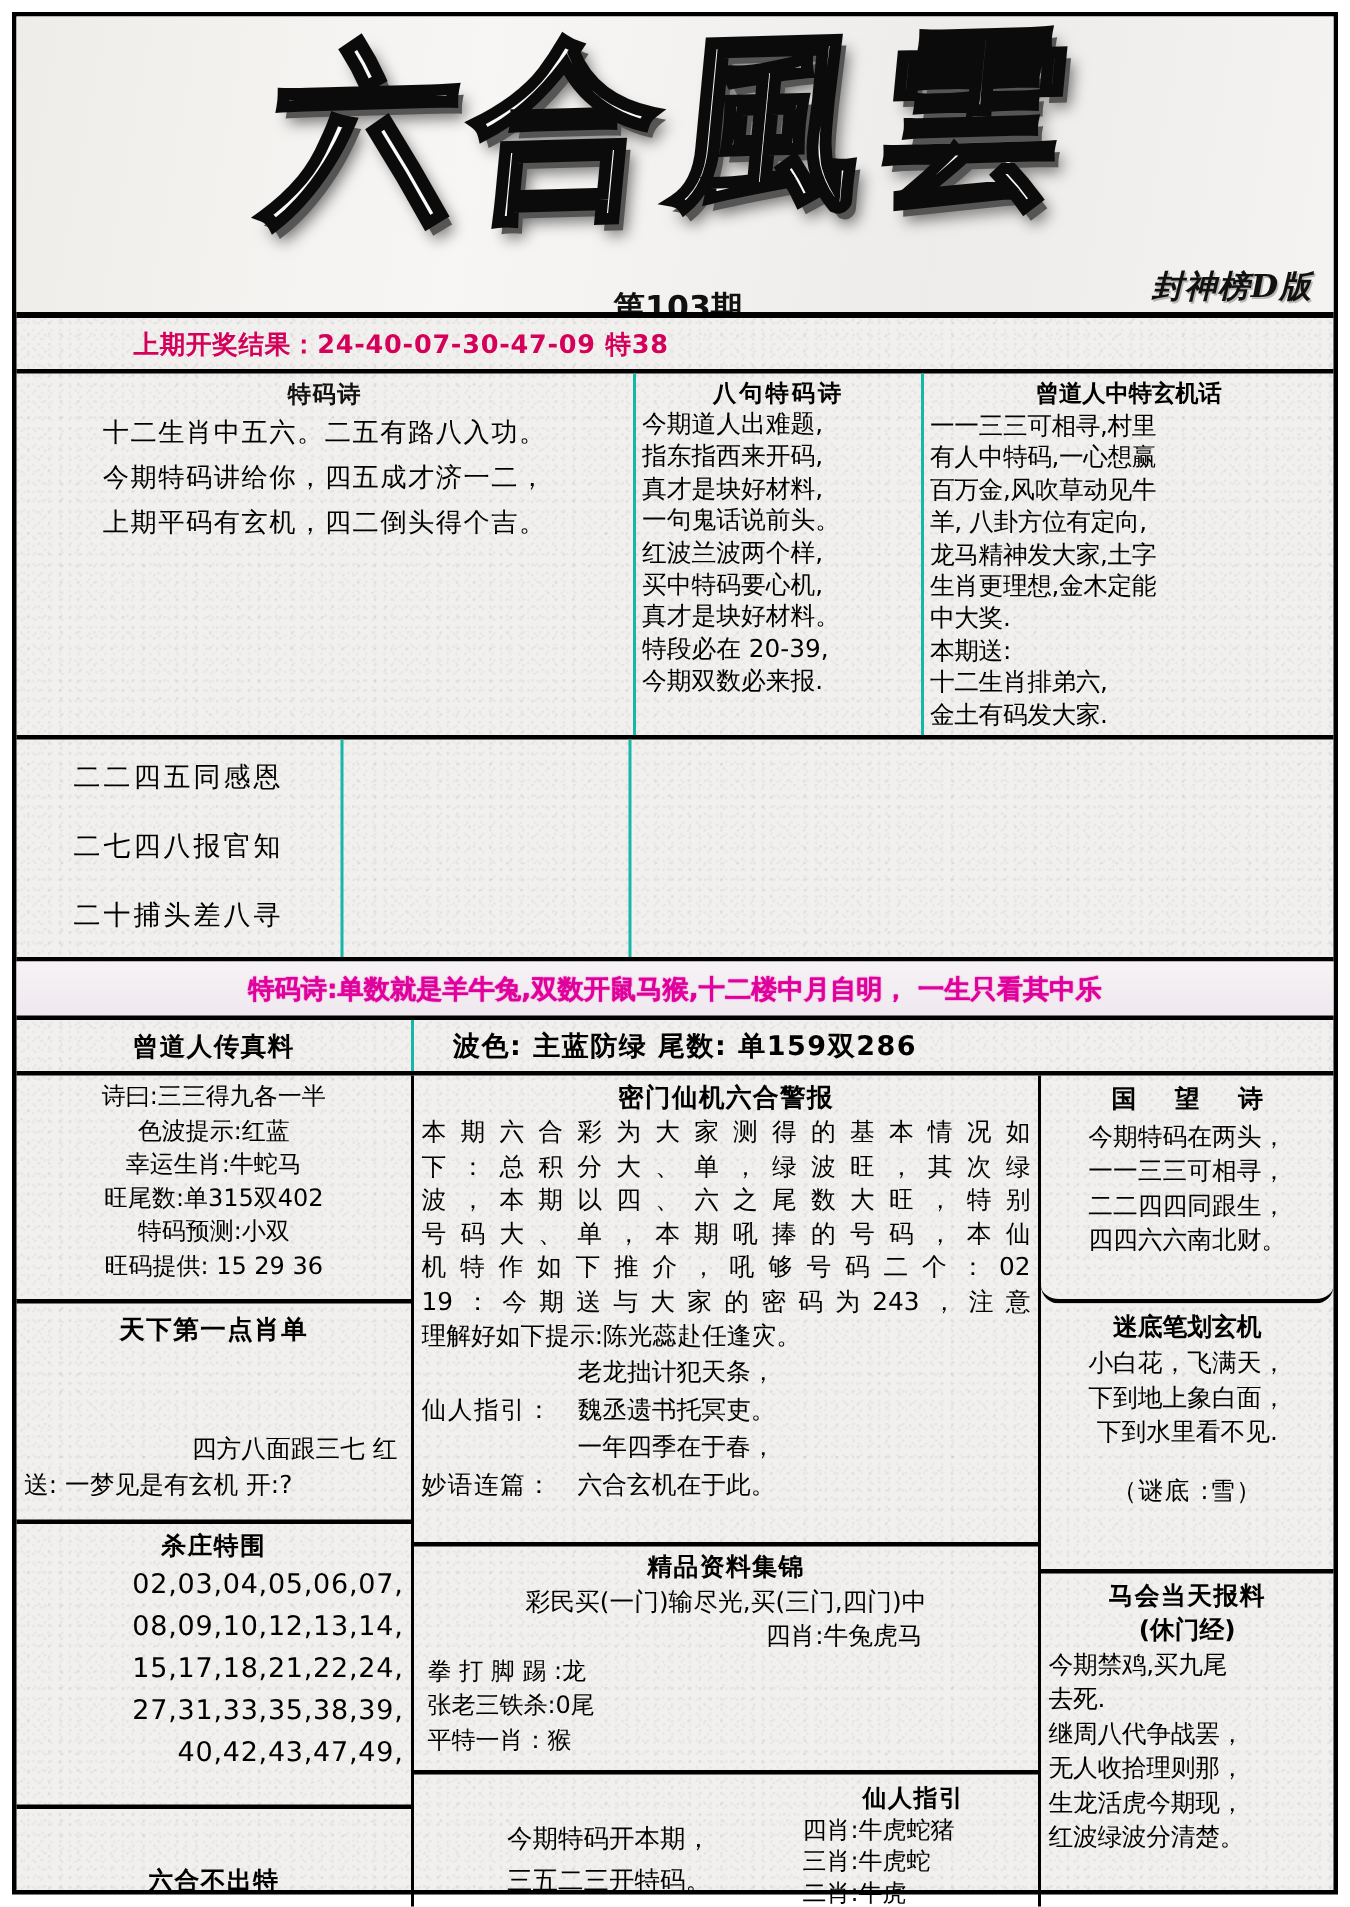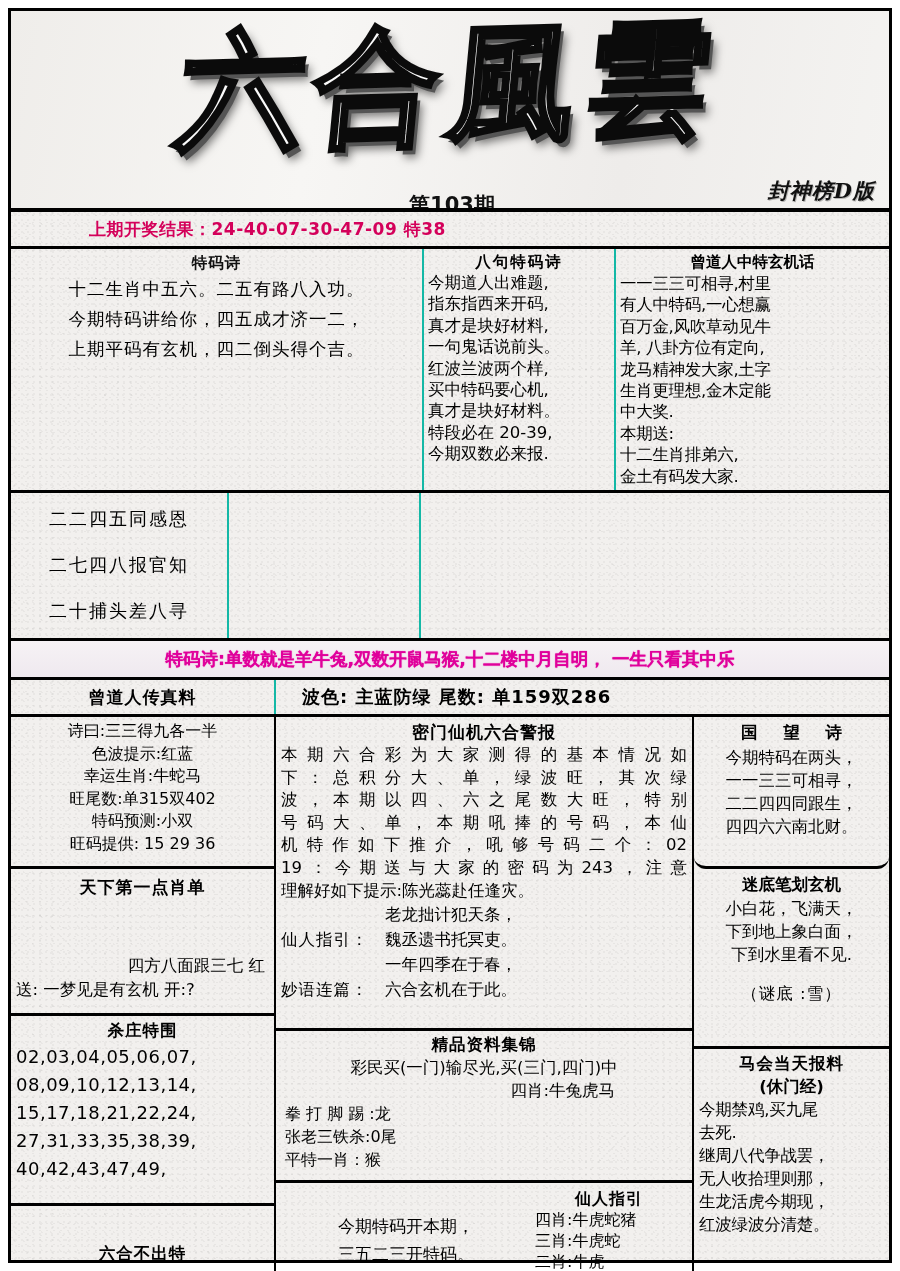--- a/index.html
+++ b/index.html
@@ -136,21 +136,21 @@
   .box{box-sizing:border-box;border-bottom:3px solid #000;padding:3px 5px;position:relative;}
   .box:last-child{border-bottom:none;}
 
   .kv p{margin:0;font-size:16px;line-height:22.5px;text-align:center;letter-spacing:0px;}
 
   .tianxia .t{font-weight:bold;font-size:17px;text-align:center;line-height:30px;letter-spacing:1px;}
   .tianxia .l1{font-size:16.5px;text-align:right;margin:0;line-height:24px;padding-right:4px;}
   .tianxia .l2{font-size:16.5px;text-align:left;margin:0;line-height:24px;}
 
   .sha .t{font-weight:bold;font-size:16.5px;text-align:center;line-height:24px;letter-spacing:1px;}
-  .sha p{margin:0;font-size:18px;line-height:28px;text-align:left;letter-spacing:.5px;
+  .sha p{margin:0;font-size:18px;line-height:28px;text-align:right;letter-spacing:.5px;
          font-family:"DejaVu Sans","Liberation Sans",sans-serif;}
 
   .buchu .t{font-weight:bold;font-size:16.5px;text-align:center;line-height:28px;letter-spacing:1px;margin-top:18px;}
   .buchu p{margin:0;font-size:17px;line-height:26px;text-align:center;letter-spacing:0px;}
 
   .mimen .t{font-weight:bold;font-size:17px;text-align:center;line-height:24px;letter-spacing:1px;}
   .mimen p{margin:0;font-size:16.5px;line-height:22.6px;text-align:justify;text-align-last:justify;letter-spacing:0px;}
   .guide{display:flex;align-items:flex-end;}
   .guide .lbl{flex:0 0 104px;font-size:16.5px;line-height:25px;letter-spacing:1px;}
   .guide .val p{margin:0;font-size:16.5px;line-height:25px;text-align:left;text-align-last:left;letter-spacing:0px;}

